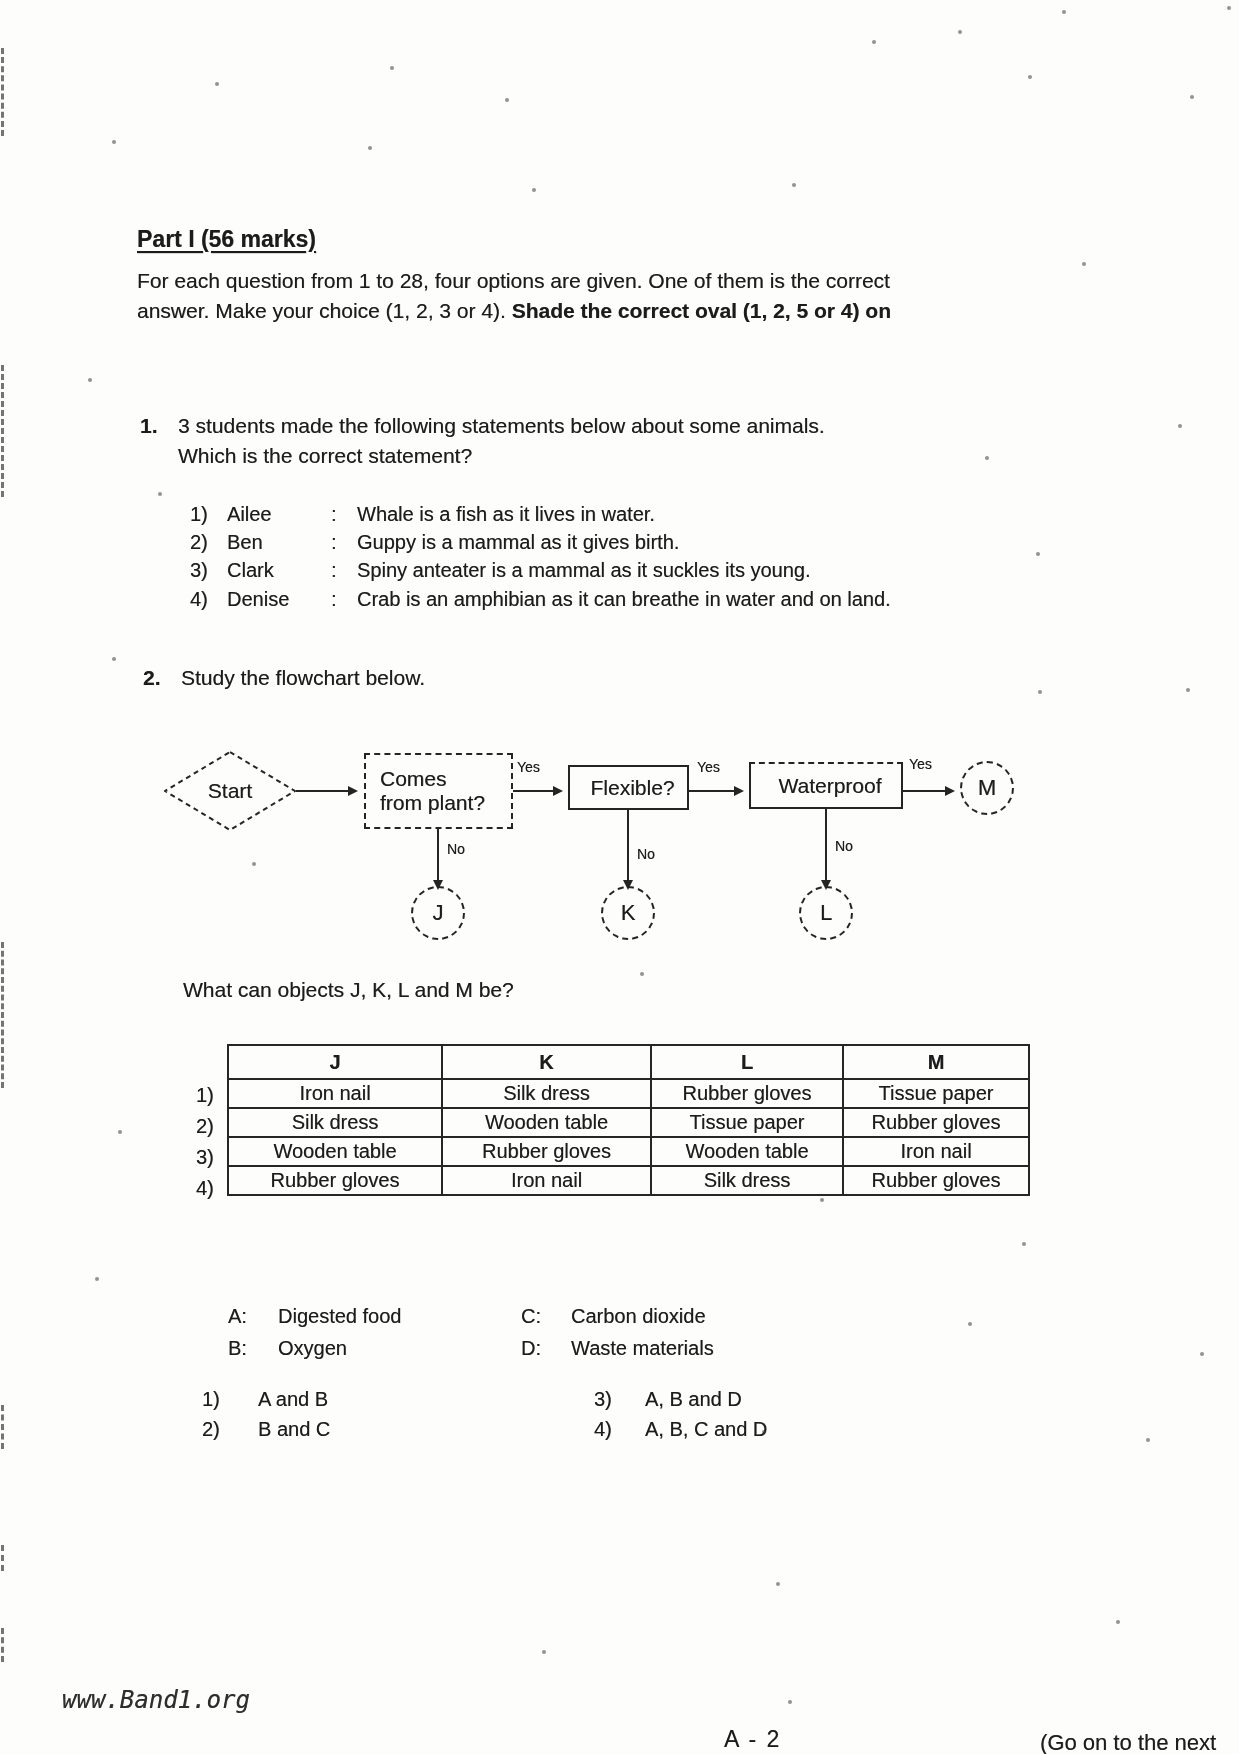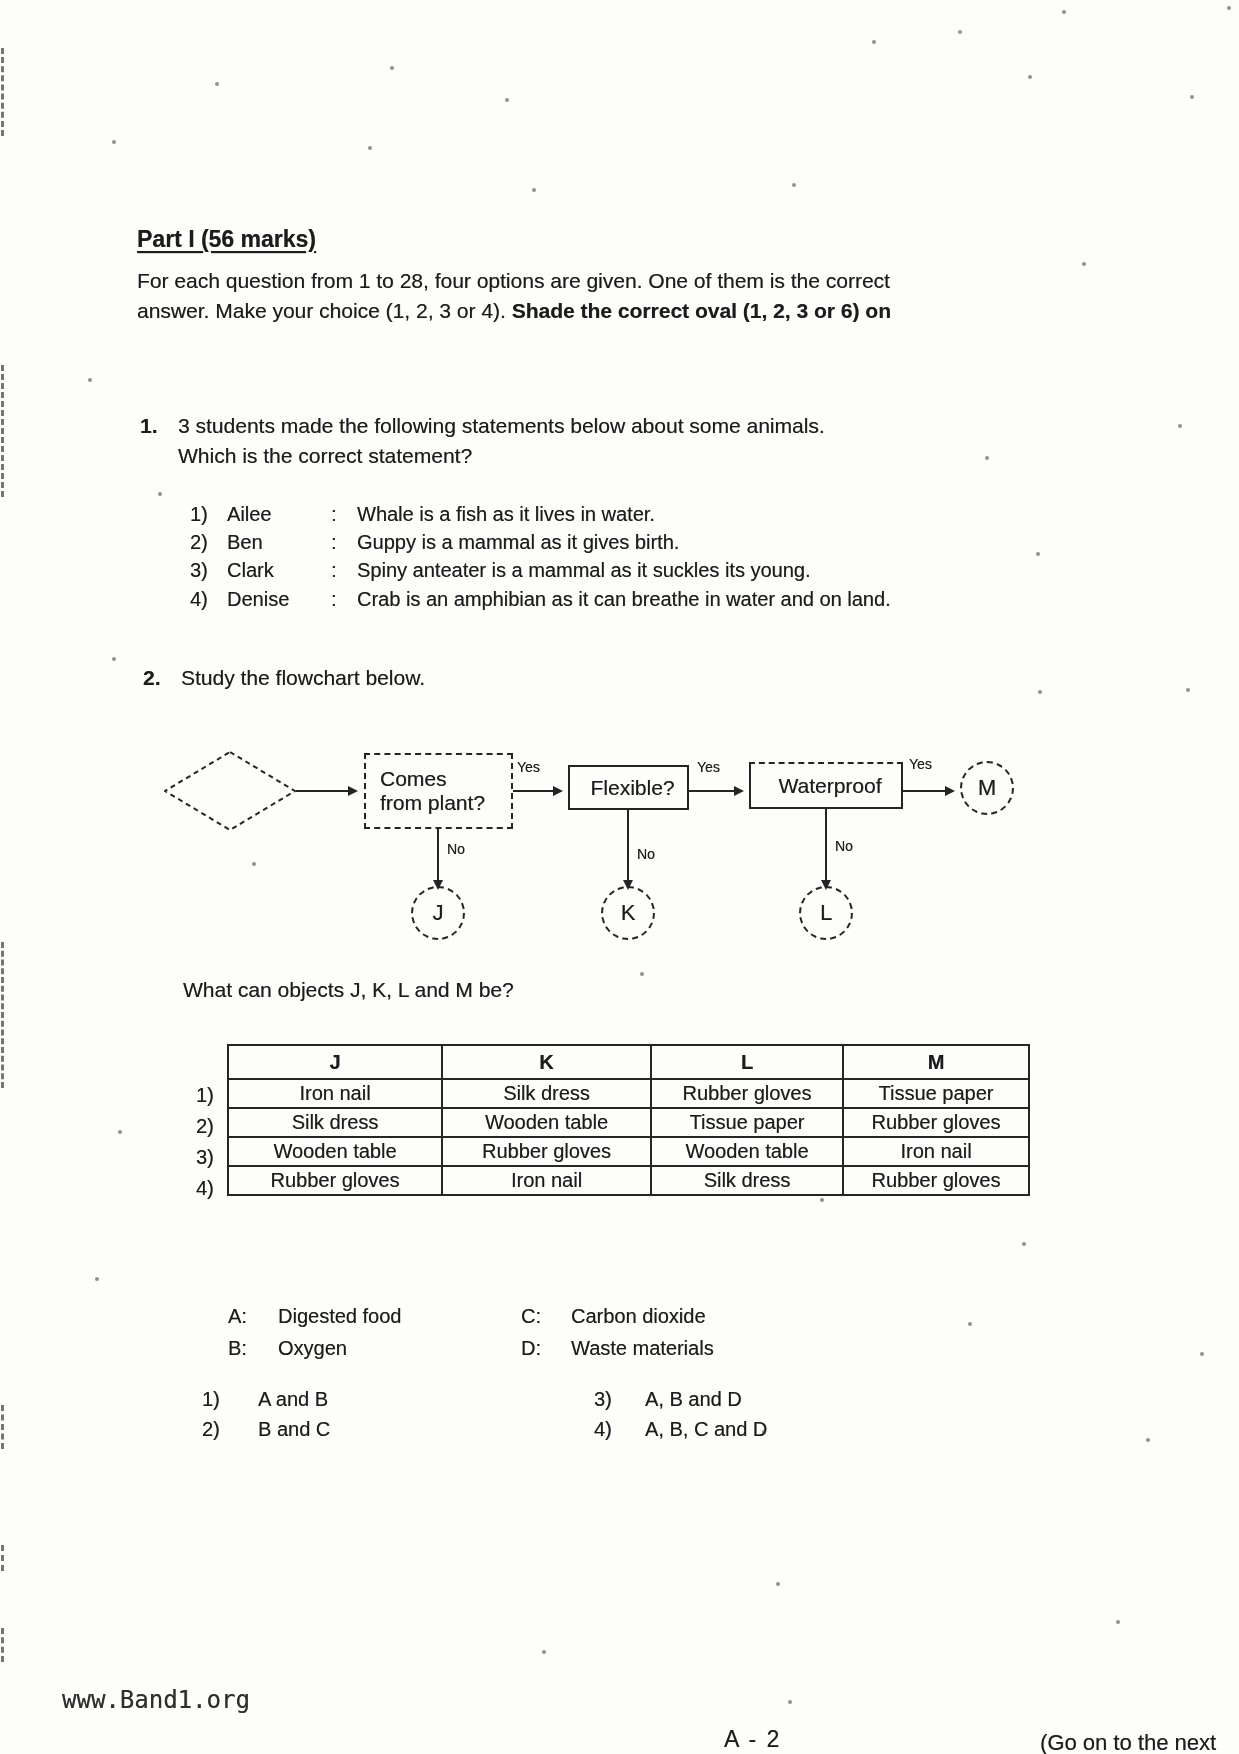--- a/index.html
+++ b/index.html
@@ -42,21 +42,21 @@
 </style>
 </head>
 <body>
 
 <div class="page" id="page">
 
   <div class="abs part-title" style="left:137px; top:226px;">Part I (56 marks)</div>
 
   <div class="abs" style="left:137px; top:266px; width:820px;">
     <div class="intro-line">For each question from 1 to 28, four options are given. One of them is the correct</div>
-    <div class="intro-line"><span>answer. Make your choice (1, 2, 3 or 4). </span><span class="b">Shade the correct oval (1, 2, 3 or 6) on</span></div>
+    <div class="intro-line"><span>answer. Make your choice (1, 2, 3 or 4). </span><span class="b">Shade the correct oval (1, 2, 5 or 4) on</span></div>
   </div>
 
   <div class="abs" style="left:140px; top:414px;">
     <span class="qnum">1.</span><span class="qtext">3 students made the following statements below about some animals.</span>
   </div>
   <div class="abs qtext" style="left:178px; top:444px;">Which is the correct statement?</div>
 
   <div class="abs opt20" style="left:190px; top:503px;">
     <span class="abs" style="left:0;">1)</span>
     <span class="abs" style="left:37px;">Ailee</span>
@@ -83,20 +83,21 @@
   </div>
 
   <div class="abs" style="left:143px; top:666px;">
     <span class="qnum">2.</span><span class="qtext">Study the flowchart below.</span>
   </div>
 
   <div class="abs" style="left:0; top:735px; width:1239px; height:215px;">
     <svg class="abs" style="left:164px; top:16px;" width="132" height="80">
       <polygon points="66,1 131,40 66,79 1,40" fill="none" stroke="#242424" stroke-width="2" stroke-dasharray="5,4"></polygon>
     </svg>
+    <div class="abs" style="left:164px; top:16px; width:132px; height:80px; display:flex; align-items:center; justify-content:center; font-size:21px;">Start</div>
 
     <div class="harrow" style="left:296px; top:55px; width:60px;"></div>
 
     <div class="fbox" style="left:364px; top:18px; width:149px; height:76px; border:2px dashed #242424; padding-left:14px;">
       <div>
         <div>Comes</div>
         <div>from plant?</div>
       </div>
     </div>
 
@@ -210,21 +211,21 @@
   </div>
   <div class="abs opt20" style="left:202px; top:1418px;">
     <span class="abs" style="left:0;">2)</span>
     <span class="abs" style="left:56px; width:220px;">B and C</span>
   </div>
   <div class="abs opt20" style="left:594px; top:1418px;">
     <span class="abs" style="left:0;">4)</span>
     <span class="abs" style="left:51px; width:220px;">A, B, C and D</span>
   </div>
 
-  <div class="abs footer-site" style="left:62px; top:1686px;">www.Band1.org</div>
+  <div class="abs footer-site" style="left:62px; top:1686px;font-style:italic;">www.Band1.org</div>
   <div class="abs footer-page" style="left:724px; top:1726px;">A - 2</div>
   <div class="abs footer-note" style="left:1040px; top:1730px;">(Go on to the next page)</div>
 
   <div class="edge-mark" style="top:48px;   height:88px;"></div>
   <div class="edge-mark" style="top:365px;  height:132px;"></div>
   <div class="edge-mark" style="top:942px;  height:146px;"></div>
   <div class="edge-mark" style="top:1405px; height:44px;"></div>
   <div class="edge-mark" style="top:1545px; height:26px;"></div>
   <div class="edge-mark" style="top:1628px; height:34px;"></div>
 <div class="speck" style="left: 215px; top: 82px;"></div>

